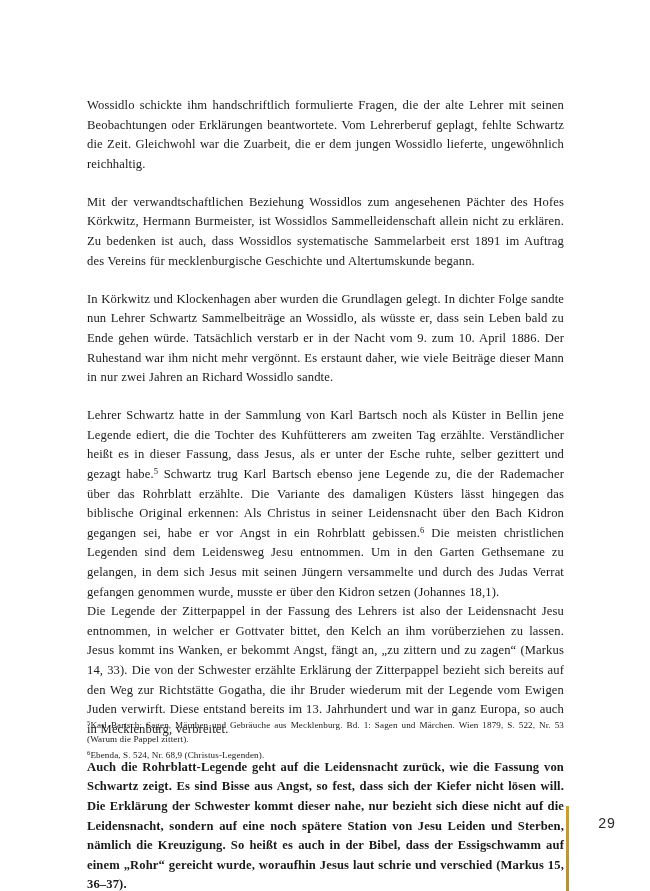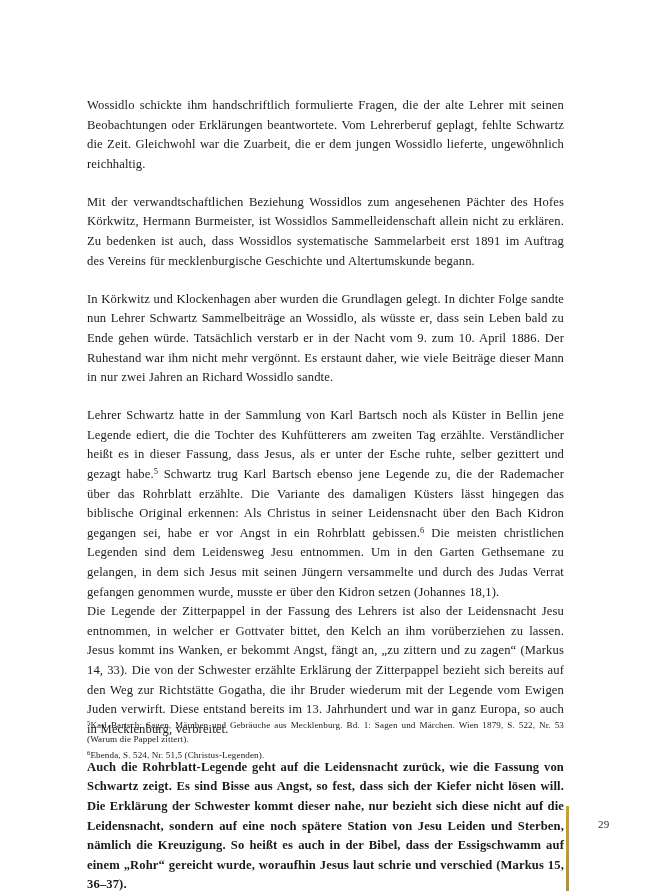--- a/index.html
+++ b/index.html
@@ -97,24 +97,25 @@
     top: 806px;
     width: 2.6px;
     height: 85px;
     background: linear-gradient(to bottom, #d4a017 0%, #c79a28 35%, #b8902a 100%);
   }
 
   .page-number {
     position: absolute;
     left: 598px;
     top: 816px;
-    font-size: 11px;
+    font-size: 14px;
     line-height: 16px;
     color: #2b2b2b;
     letter-spacing: 0.02em;
+    font-family: Liberation Mono, monospace;
   }
 </style>
 </head>
 <body>
 
 <div class="page">
 
   <div class="text-column">
 
     <p class="body-par">Wossidlo schickte ihm handschriftlich formulierte Fragen, die der alte Lehrer mit seinen Beobachtungen oder Erklärungen beantwortete. Vom Lehrerberuf geplagt, fehlte Schwartz die Zeit. Gleichwohl war die Zuarbeit, die er dem jungen Wossidlo lieferte, ungewöhnlich reichhaltig.</p>
@@ -127,21 +128,21 @@
       <span class="par-run"><span>Lehrer Schwartz hatte in der Sammlung von Karl Bartsch noch als Küster in Bellin jene Legende ediert, die die Tochter des Kuhfütterers am zweiten Tag erzählte. Verständlicher heißt es in dieser Fassung, dass Jesus, als er unter der Esche ruhte, selber gezittert und gezagt habe.</span><sup class="fn-mark">5</sup><span> Schwartz trug Karl Bartsch ebenso jene Legende zu, die der Rademacher über das Rohrblatt erzählte. Die Variante des damaligen Küsters lässt hingegen das biblische Original erkennen: Als Christus in seiner Leidensnacht über den Bach Kidron gegangen sei, habe er vor Angst in ein Rohrblatt gebissen.</span><sup class="fn-mark">6</sup><span> Die meisten christlichen Legenden sind dem Leidensweg Jesu entnommen. Um in den Garten Gethsemane zu gelangen, in dem sich Jesus mit seinen Jüngern versammelte und durch des Judas Verrat gefangen genommen wurde, musste er über den Kidron setzen (Johannes 18,1).</span></span>
       <span class="par-run">Die Legende der Zitterpappel in der Fassung des Lehrers ist also der Leidensnacht Jesu entnommen, in welcher er Gottvater bittet, den Kelch an ihm vorüberziehen zu lassen. Jesus kommt ins Wanken, er bekommt Angst, fängt an, „zu zittern und zu zagen“ (Markus 14, 33). Die von der Schwester erzählte Erklärung der Zitterpappel bezieht sich bereits auf den Weg zur Richtstätte Gogatha, die ihr Bruder wiederum mit der Legende vom Ewigen Juden verwirft. Diese entstand bereits im 13. Jahrhundert und war in ganz Europa, so auch in Mecklenburg, verbreitet.</span>
     </p>
 
     <p class="body-par">Auch die Rohrblatt-Legende geht auf die Leidensnacht zurück, wie die Fassung von Schwartz zeigt. Es sind Bisse aus Angst, so fest, dass sich der Kiefer nicht lösen will. Die Erklärung der Schwester kommt dieser nahe, nur bezieht sich diese nicht auf die Leidensnacht, sondern auf eine noch spätere Station von Jesu Leiden und Sterben, nämlich die Kreuzigung. So heißt es auch in der Bibel, dass der Essigschwamm auf einem „Rohr“ gereicht wurde, woraufhin Jesus laut schrie und verschied (Markus 15, 36–37).</p>
 
   </div>
 
   <div class="footnotes">
     <p class="footnote"><sup class="fn-num">5</sup><span>Karl Bartsch: Sagen, Märchen und Gebräuche aus Mecklenburg. Bd. 1: Sagen und Märchen. Wien 1879, S. 522, Nr. 53 (Warum die Pappel zittert).</span></p>
-    <p class="footnote"><sup class="fn-num">6</sup><span>Ebenda, S. 524, Nr. 51,5 (Christus-Legenden).</span></p>
+    <p class="footnote"><sup class="fn-num">6</sup><span>Ebenda, S. 524, Nr. 68,9 (Christus-Legenden).</span></p>
   </div>
 
   <div class="page-marker">
     <div class="accent-rule"></div>
     <div class="page-number">29</div>
   </div>
 
 </div>
 
 </body></html>

